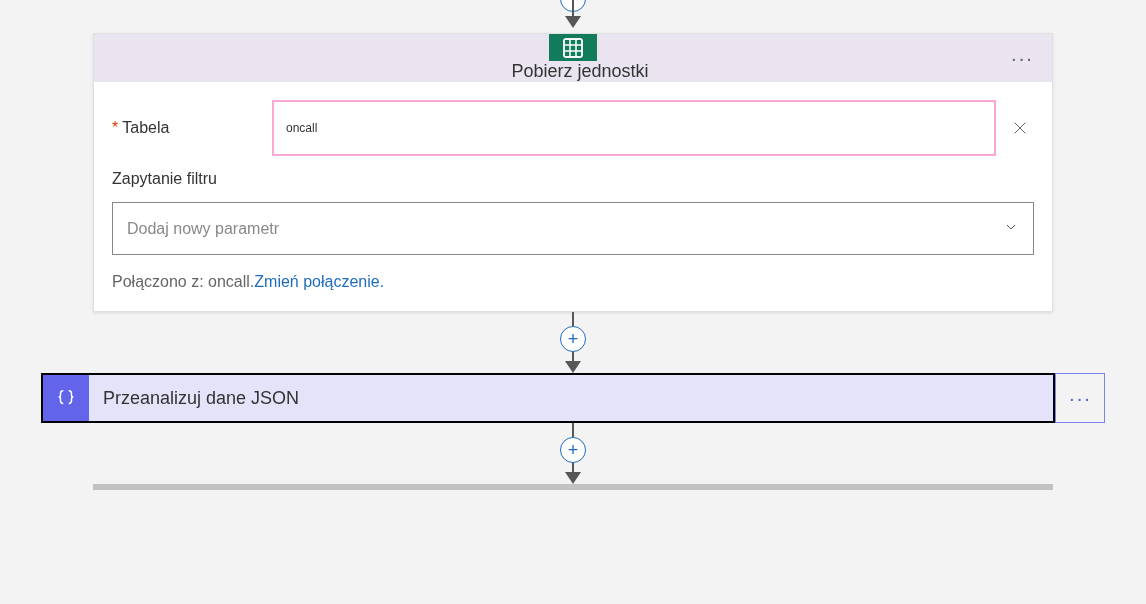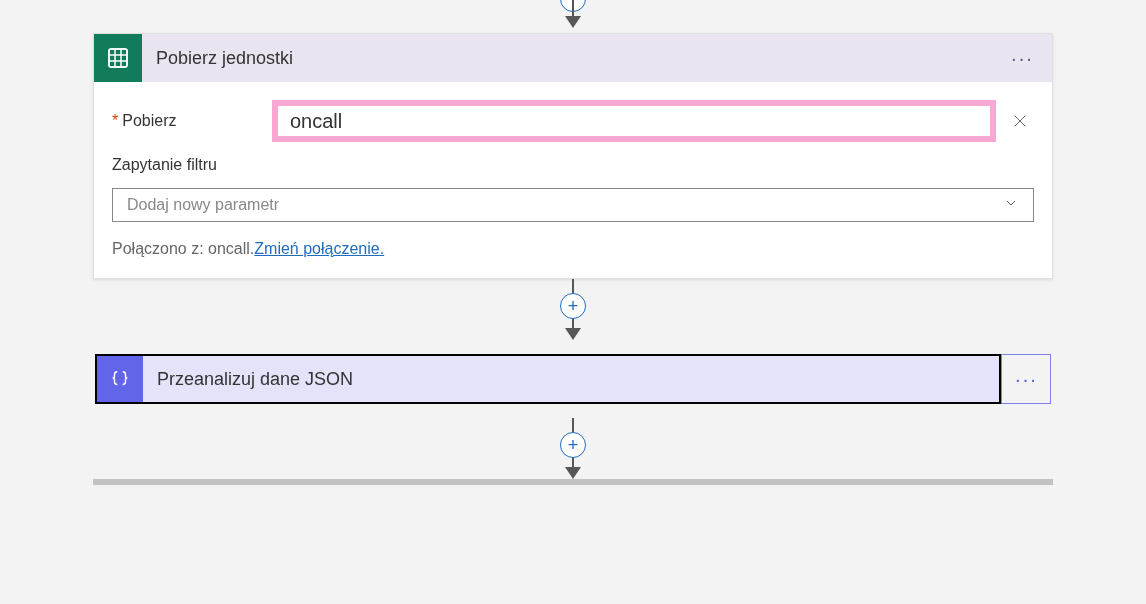--- a/index.html
+++ b/index.html
@@ -18,61 +18,61 @@
     color: #1f6cbf; font-size: 18px; font-weight: 300; line-height: 1;
     position: relative; z-index: 2; cursor: pointer;
   }
 
   .card {
     width: 960px; margin: 0 auto; background: #fff;
     box-shadow: 0 1px 3px rgba(0,0,0,0.1); border: 1px solid #e0e0e0;
   }
   .card-header {
     height: 48px; background: #e9e4f0; display: flex; align-items: center;
-    padding: 0 0; position: relative;
+    padding: 0 0; position: relative; flex-direction: column;
   }
   .card-header-icon {
     width: 48px; height: 48px; display: flex; align-items: center; justify-content: center;
     color: #fff;
   }
   .icon-excel { background: #127b5c; }
   .icon-json { background: #6264e9; }
   .card-header-title { font-size: 18px; color: #333; padding-left: 14px; font-weight: 400; }
   .card-header-menu {
     position: absolute; right: 10px; top: 0; height: 48px; width: 40px;
     display: flex; align-items: center; justify-content: center; cursor: pointer;
     color: #605e7b; font-size: 20px; letter-spacing: 1px;
   }
 
   .card-body { padding: 18px 18px 20px 18px; display: flex; flex-direction: column; gap: 14px; }
   .field-row { display: flex; align-items: center; gap: 0px; }
   .field-label { width: 160px; font-size: 16px; color: #333; display: flex; align-items: center; }
   .required { color: #d83b01; margin-right: 4px; }
   .field-input-wrap { flex: 1; display: flex; align-items: center; gap: 10px; }
   .field-input {
-    flex: 1; height: 42px; border: 6px solid #f9a8d4; padding: 0 12px; font-size: 20px;
+    flex: 1; height: 56px; border: 2px solid #f9a8d4; padding: 0 12px; font-size: 12px;
     background: #fff; color: #333;
   }
   .clear-x {
     width: 28px; height: 28px; display: flex; align-items: center; justify-content: center;
     cursor: pointer; color: #555;
   }
   .clear-x svg { width: 18px; height: 18px; }
 
   .param-dropdown {
-    height: 34px; border: 1px solid #888; display: flex; align-items: center;
+    height: 53px; border: 1px solid #888; display: flex; align-items: center;
     padding: 0 14px; color: #888; font-size: 16px; cursor: pointer; position: relative;
   }
   .param-dropdown .chev { position: absolute; right: 14px; color: #555; }
 
   .connection-row { font-size: 16px; color: #666; display: flex; align-items: center; margin-top: 4px; }
-  .connection-link { color: #1f6cbf; cursor: pointer; text-decoration: underline; }
+  .connection-link { color: #1f6cbf; cursor: pointer; }
 
   .json-card {
-    width: 956px; margin: 14px auto; display: flex; align-items: stretch;
+    width: 1064px; margin: 0 auto; display: flex; align-items: stretch;
     position: relative;
   }
   .json-main {
     flex: 1; height: 50px; background: #e4e3fa; border: 2px solid #000;
     display: flex; align-items: center;
   }
   .json-menu {
     width: 50px; height: 50px; border: 1.5px solid #7b83ea;
     display: flex; align-items: center; justify-content: center;
     color: #5860d6; font-size: 20px; cursor: pointer; margin-left: 0px;
@@ -110,21 +110,21 @@
         <line x1="15" y1="3" x2="15" y2="21"></line>
       </svg>
     </div>
     <div class="card-header-title">Pobierz jednostki</div>
     <div class="card-header-menu">···</div>
   </div>
   <div class="card-body">
     <div class="field-row">
       <div class="field-label">
           <span class="required">*</span>
-          <span>Pobierz</span>
+          <span>Tabela</span>
         </div>
       <div class="field-input-wrap">
         <input class="field-input" value="oncall" style="">
         <div class="clear-x">
           <svg viewBox="0 0 24 24" stroke="#555" stroke-width="1.2" fill="none">
               <line x1="5" y1="5" x2="19" y2="19"></line>
               <line x1="19" y1="5" x2="5" y2="19"></line>
             </svg>
         </div>
       </div>

